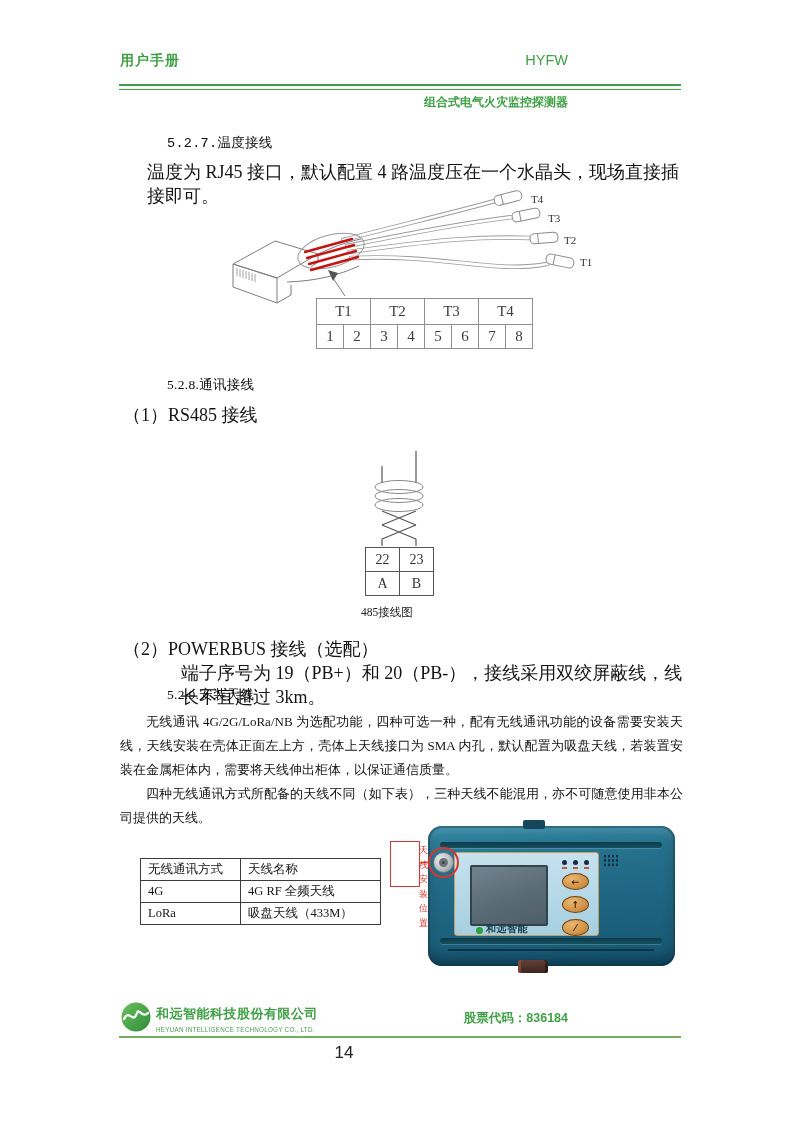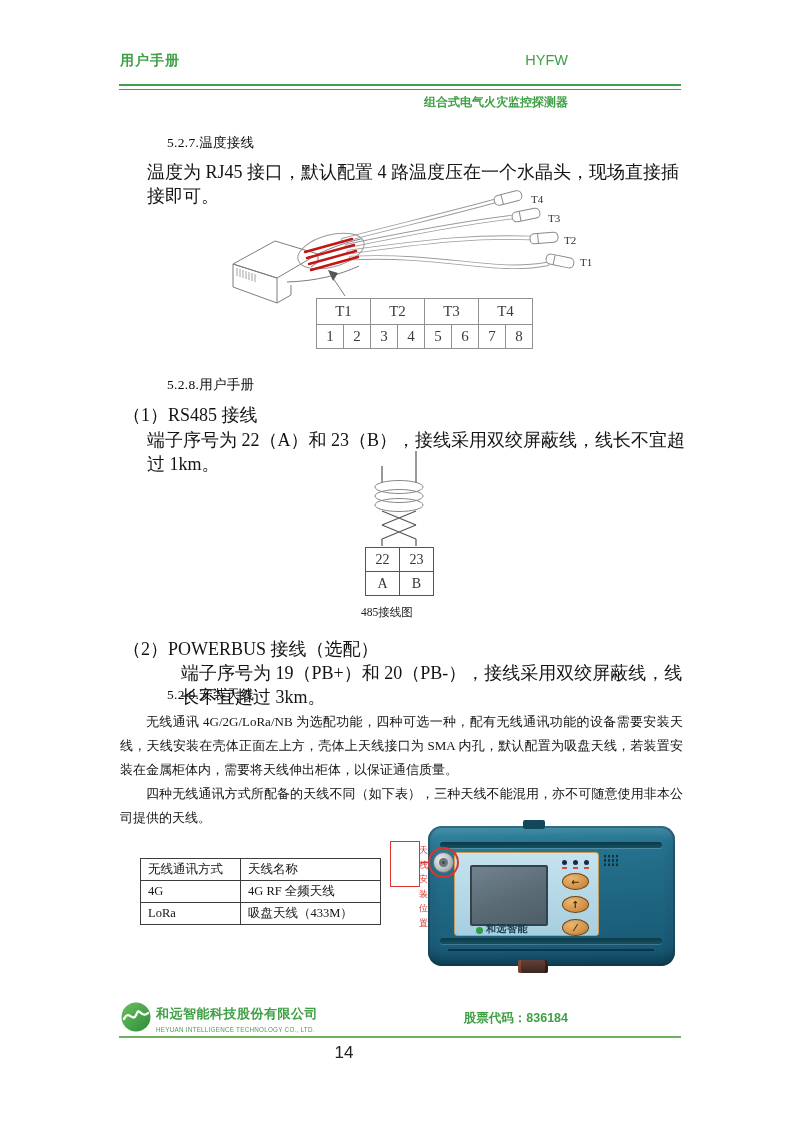--- a/index.html
+++ b/index.html
@@ -19,21 +19,21 @@
   .hdr-rule  { left:119px; top:84px; width:562px; height:6px;
     border-top:2px solid #3fa045; border-bottom:1px solid #3fa045; }
   .hdr-sub   { right:120px; top:94px; font-family:"Liberation Sans",sans-serif;
     font-size:12px; font-weight:600; color:#3fa045; }
 
   
   .sec-h { font-size:13.5px; color:#0c0c0c; letter-spacing:.3px; }
   .bodyline { font-size:18px; color:#141414; }
   .para { font-size:13px; line-height:24px; text-align:justify; text-indent:2em; color:#141414; }
 
-  .h527 { left:167px; top:134px; }
+  .h527 { left:167px; top:134px;font-family:Liberation Mono, monospace; }
   .p527 { left:147px; top:160px; }
   .h528 { left:167px; top:376px; }
   .i528a{ left:123px; top:403px; }
   .p528a{ left:147px; top:428px; }
   .i528b{ left:123px; top:637px; }
   .p528b{ left:181px; top:661px; }
   .h529 { left:167px; top:686px; }
   .para1{ left:120px; top:710px; width:563px; }
   .para2{ left:120px; top:782px; width:563px; }
 
@@ -215,23 +215,22 @@
       <td class="pin">3</td>
       <td class="pin">4</td>
       <td class="pin">5</td>
       <td class="pin">6</td>
       <td class="pin">7</td>
       <td class="pin">8</td>
     </tr>
   </tbody>
     </table>
 
-  <div class="abs sec-h h528">5.2.8.用户手册</div>
+  <div class="abs sec-h h528">5.2.8.通讯接线</div>
   <div class="abs bodyline i528a">（1）RS485 接线</div>
-  <div class="abs bodyline p528a">端子序号为 22（A）和 23（B），接线采用双绞屏蔽线，线长不宜超过 1km。</div>
 
   <svg class="abs fig2-svg" width="130" height="99" viewBox="0 0 130 99">
     <g fill="none" stroke="#555" stroke-width="1.2">
       <path d="M81,2 V34"></path>
       <path d="M47,17 V34"></path>
       <path d="M47,62 L81,76 M81,62 L47,76"></path>
       <path d="M47,76 L81,90 M81,76 L47,90"></path>
       <path d="M47,90 V97 M81,90 V97"></path>
     </g>
     <g fill="none" stroke="#888" stroke-width="1">

